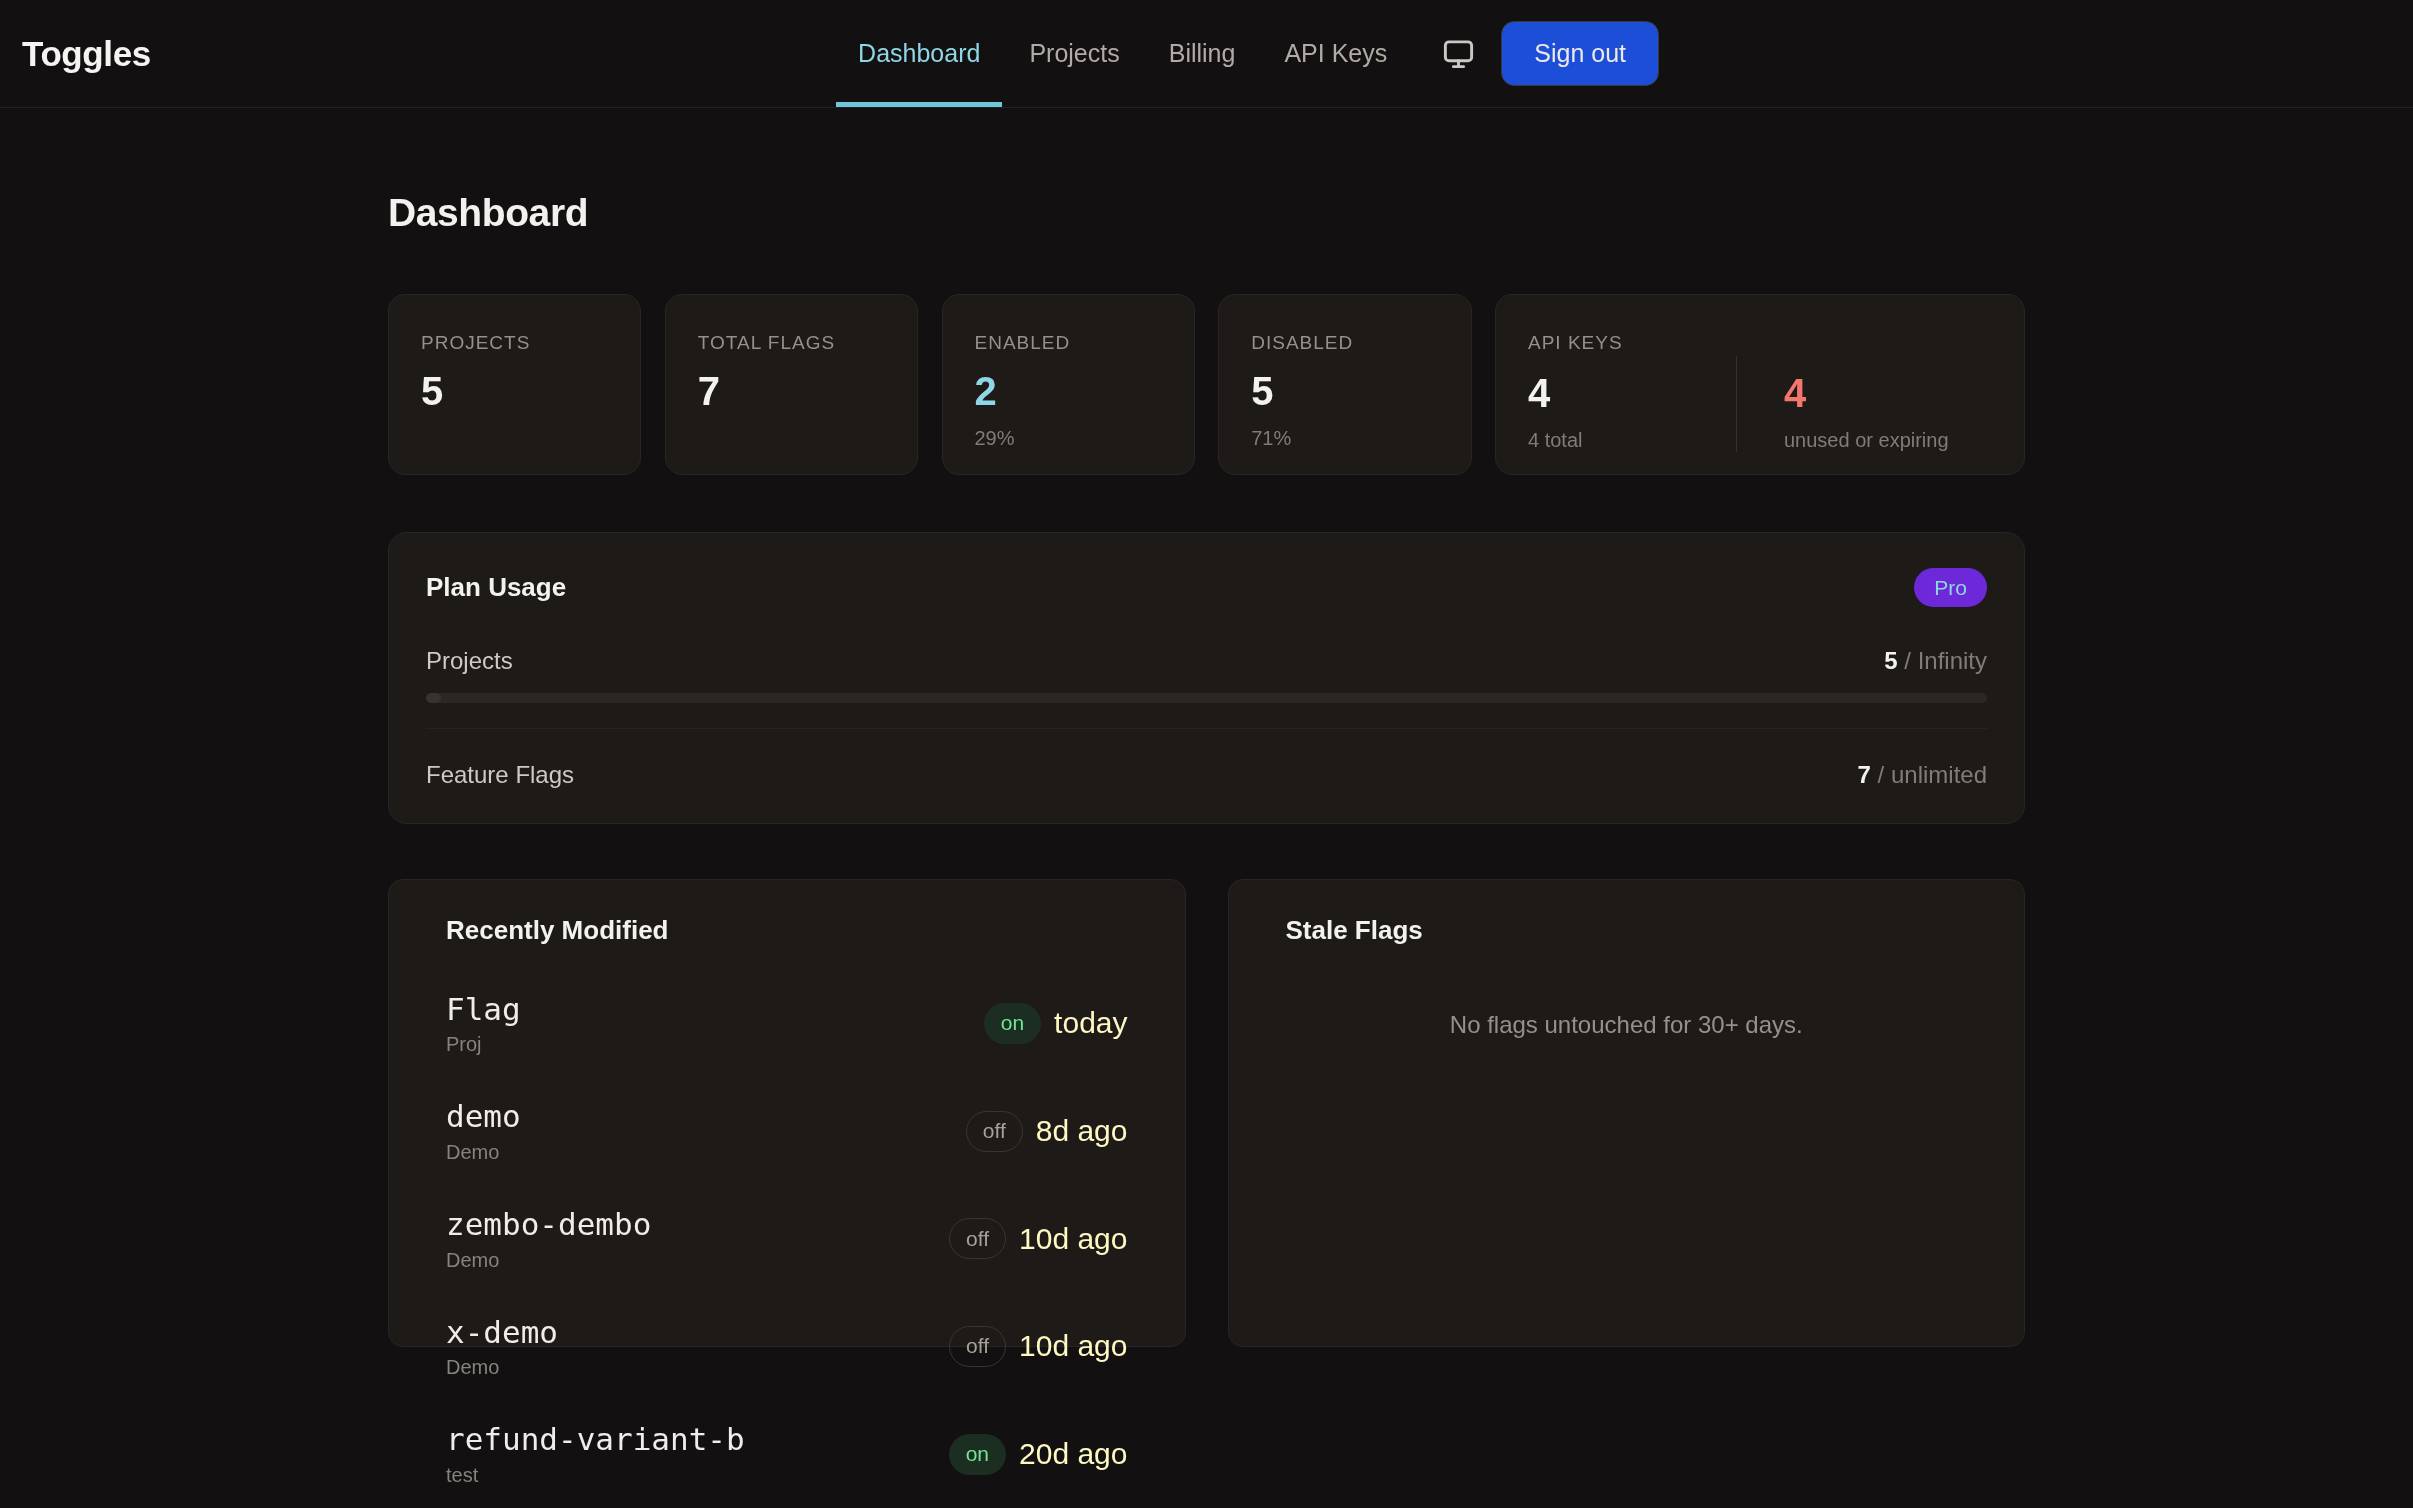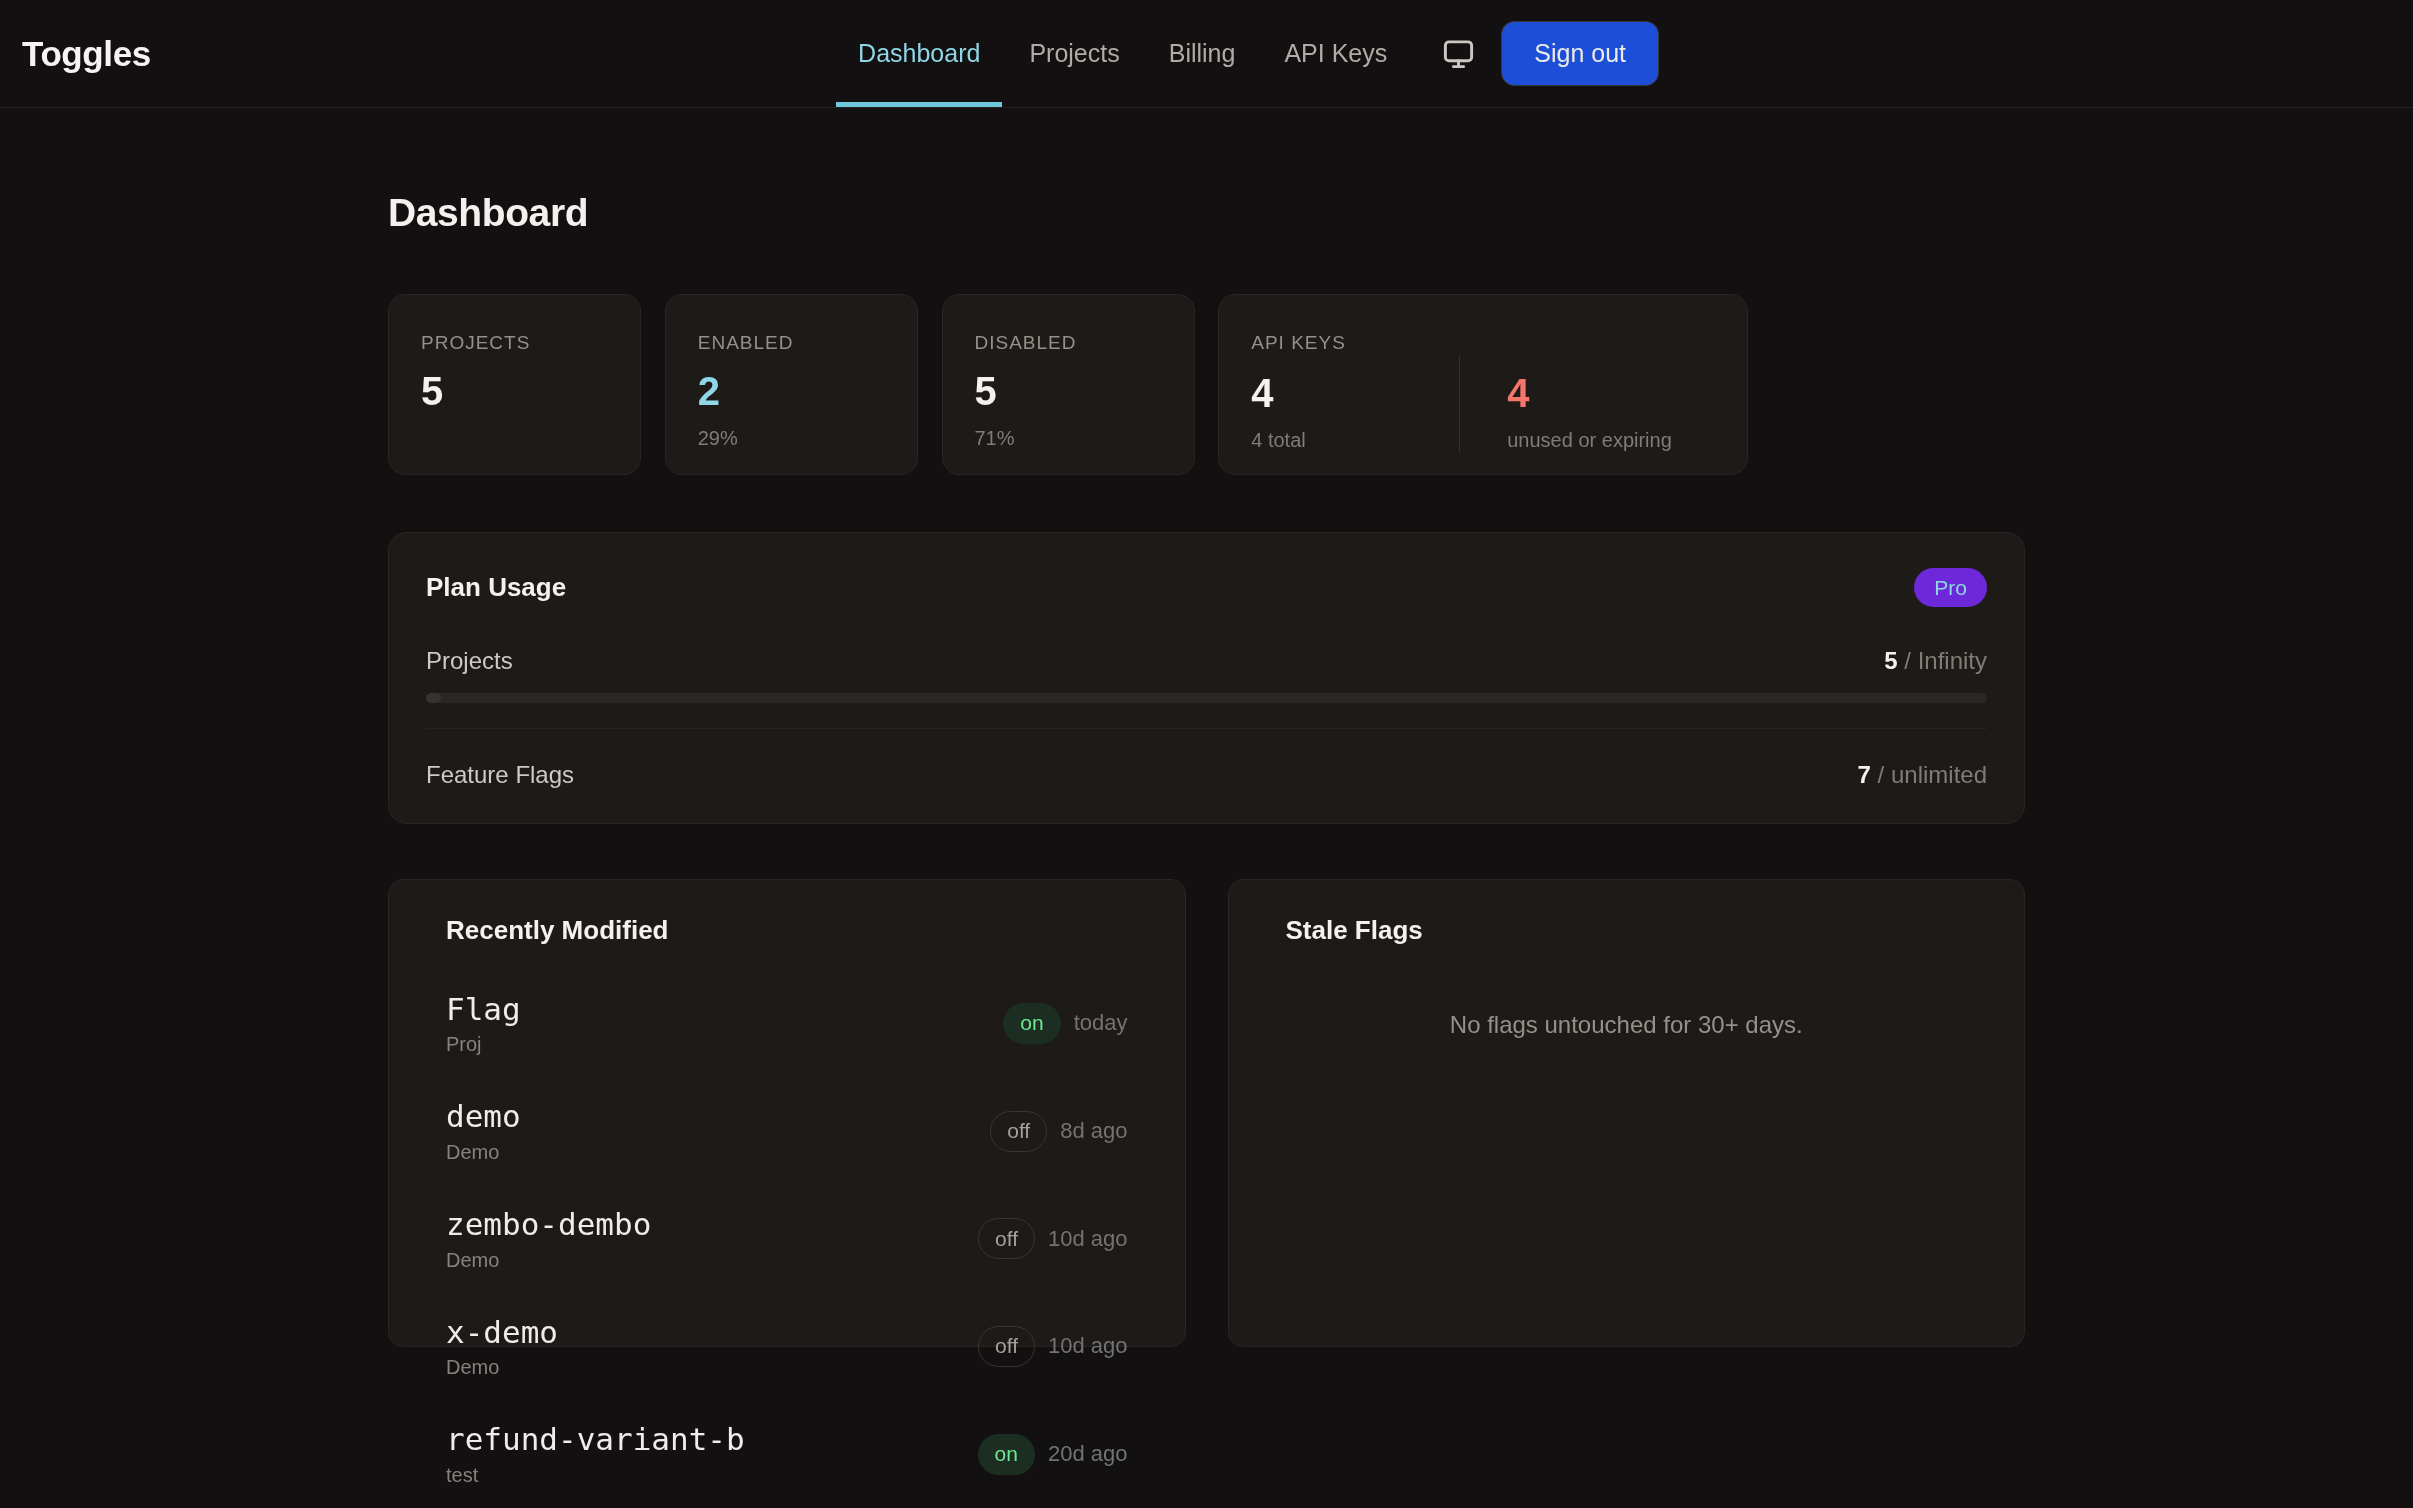--- a/index.html
+++ b/index.html
@@ -81,21 +81,21 @@
   .flag-item { display:flex; align-items:center; justify-content:space-between; margin-bottom:42px; cursor:pointer; }
   .flag-name { font-family:"DejaVu Sans Mono", monospace; font-size:31px; color:#efecea; font-weight:400; }
   .flag-project { margin-top:6.7px; font-size:20px; color:#88827c; }
   .flag-meta { display:flex; align-items:center; gap:13px; }
   .pill {
     display:inline-flex; align-items:center; justify-content:center;
     font-size:21px; padding:7.5px 16px; border-radius:837px; border:1.7px solid transparent;
   }
   .pill[data-status="on"]  { background:#1c2e22; color:#6ee694; }
   .pill[data-status="off"] { background:transparent; color:#a8a19b; border-color:#393530;margin-left:48px; }
-  .flag-time { font-size:22px; color:#737373; }
+  .flag-time { font-size:30px; color:#fef9c3; }
   .empty-msg { margin-top:65px; text-align:center; font-size:24px; color:#96908a; }
 </style>
 </head>
 <body>
 
 <header class="topbar">
   <div class="container topbar-inner">
     <div class="logo">Toggles</div>
     <nav class="nav">
       <a class="nav-link active">Dashboard</a>
@@ -116,20 +116,24 @@
 
 <main class="container">
   <h1 class="page-title">Dashboard</h1>
 
   <section class="stats-grid">
     <div class="card stat-card">
       <div class="stat-label">PROJECTS</div>
       <div class="stat-value">5</div>
     </div>
     <div class="card stat-card">
+      <div class="stat-label">TOTAL FLAGS</div>
+      <div class="stat-value">7</div>
+    </div>
+    <div class="card stat-card">
       <div class="stat-label">ENABLED</div>
       <div class="stat-value accent">2</div>
       <div class="stat-sub">29%</div>
     </div>
     <div class="card stat-card">
       <div class="stat-label">DISABLED</div>
       <div class="stat-value">5</div>
       <div class="stat-sub">71%</div>
     </div>
     <div class="card stat-card wide">

